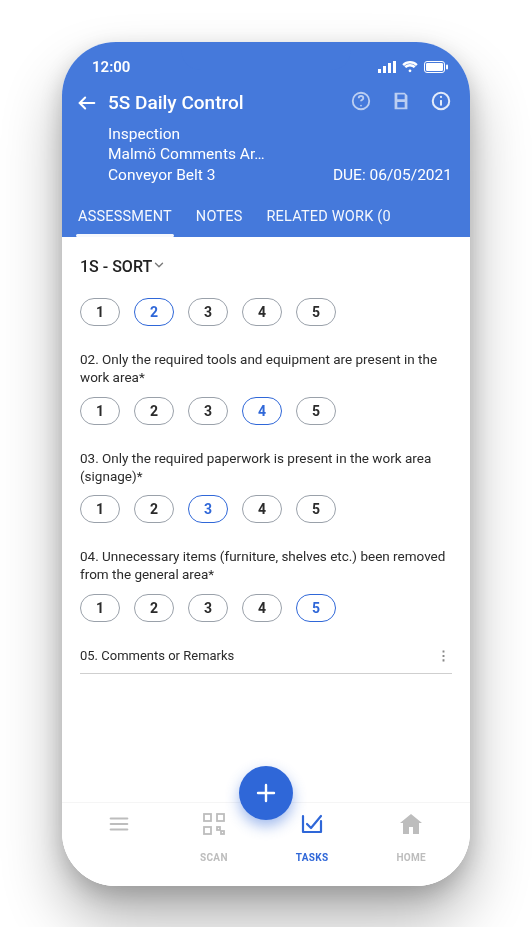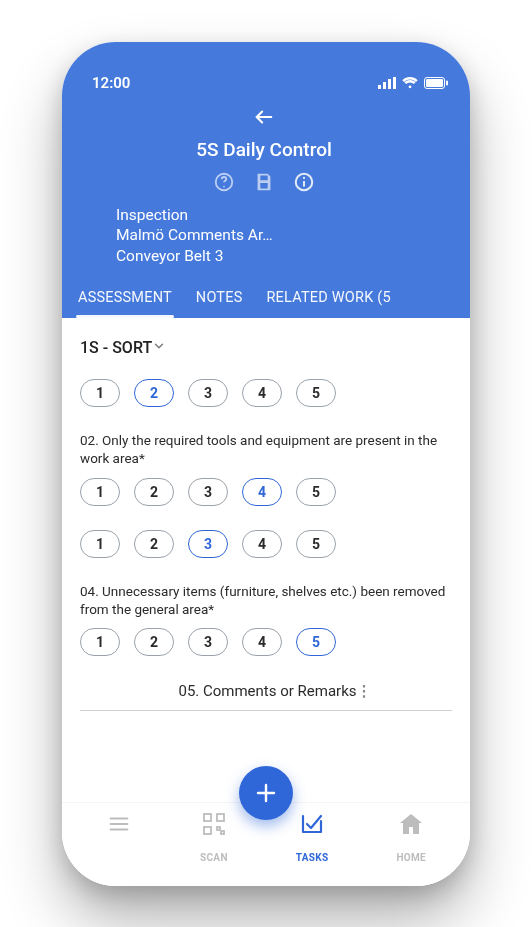--- a/index.html
+++ b/index.html
@@ -40,52 +40,50 @@
   }
   .screen {
     position: absolute;
     inset: 0;
     display: flex;
     flex-direction: column;
   }
   .header-blue {
     background: #4579db;
     color: #ffffff;
-    padding-top: 28px;
+    padding-top: 12px;
   }
   .status-bar {
     display: flex;
     justify-content: space-between;
     align-items: center;
     padding: 4px 22px 6px 30px;
     font-size: 15px;
     font-weight: 600;
   }
   .status-icons {
     display: flex;
     gap: 6px;
     align-items: center;
   }
   .status-icons svg { display:block; }
   .app-bar {
     display: flex;
     align-items: center;
     padding: 8px 18px 4px 14px;
     gap: 10px;
-    flex-direction: column;
   }
   .app-bar .back { display:flex; align-items:center; color:#fff; }
   .app-title { font-size: 19px; font-weight: 500; flex: 1; }
   .app-actions { display:flex; gap: 18px; align-items:center; }
   .app-actions .ico { opacity: .85; }
   .sub-header {
     padding: 4px 18px 10px 46px;
     font-size: 15.5px;
     line-height: 1.35;
-    margin-left: 8px;
   }
   .sub-row2 { display:flex; justify-content:space-between; gap:20px; }
   .tabs {
     display:flex;
     gap: 20px;
     padding: 6px 14px 0 14px;
     font-size: 14.5px;
     font-weight: 400;
     letter-spacing: .2px;
   }
@@ -145,26 +143,25 @@
     font-weight: 700;
     color: #2b2b2b;
     background:#fff;
   }
   .pill.selected {
     border-color: #2f67d8;
     color: #2f67d8;
   }
   .comments-row {
     display:flex;
-    justify-content:center;
+    justify-content:space-between;
     align-items:center;
     padding: 10px 2px 4px 2px;
-    font-size: 15px;
+    font-size: 13px;
     color:#2b2b2b;
-    margin-left:20px;
   }
   .comments-row .dots { color:#888; letter-spacing:2px; font-weight:700; }
   .comments-line {
     height: 1.2px;
     background:#cfcfcf;
     margin: 6px 2px 0 2px;
   }
 
   .fab {
     position:absolute;
@@ -268,27 +265,28 @@
                 </svg>
             </span>
           </span>
         </div>
 
         <div class="sub-header">
           <div>Inspection</div>
           <div>Malmö Comments Ar…</div>
           <div class="sub-row2">
             <span>Conveyor Belt 3</span>
+            <span>DUE: 06/05/2021</span>
           </div>
         </div>
 
         <div class="tabs">
           <div class="tab active"><span>ASSESSMENT</span></div>
           <div class="tab"><span>NOTES</span></div>
-          <div class="tab"><span>RELATED WORK (5</span></div>
+          <div class="tab"><span>RELATED WORK (0</span></div>
         </div>
       </div>
 
       <div class="content">
         <div class="section-head">
           <span>1S - SORT</span>
           <span class="chev">
             <svg width="14" height="14" viewBox="0 0 24 24" fill="none" stroke="#7a7a7a" stroke-width="2.4" stroke-linecap="round" stroke-linejoin="round">
                 <polyline points="6 9 12 15 18 9"></polyline>
               </svg>
@@ -309,20 +307,21 @@
               <div class="q-text">02. Only the required tools and equipment are present in the work area*</div>
               <div class="rating-row">
                 <div class="pill">1</div>
                 <div class="pill">2</div>
                 <div class="pill">3</div>
                 <div class="pill selected">4</div>
                 <div class="pill">5</div>
               </div>
             </div>
             <div class="q-block">
+              <div class="q-text">03. Only the required paperwork is present in the work area (signage)*</div>
               <div class="rating-row">
                 <div class="pill">1</div>
                 <div class="pill">2</div>
                 <div class="pill selected">3</div>
                 <div class="pill">4</div>
                 <div class="pill">5</div>
               </div>
             </div>
             <div class="q-block">
               <div class="q-text">04. Unnecessary items (furniture, shelves etc.) been removed from the general area*</div>

